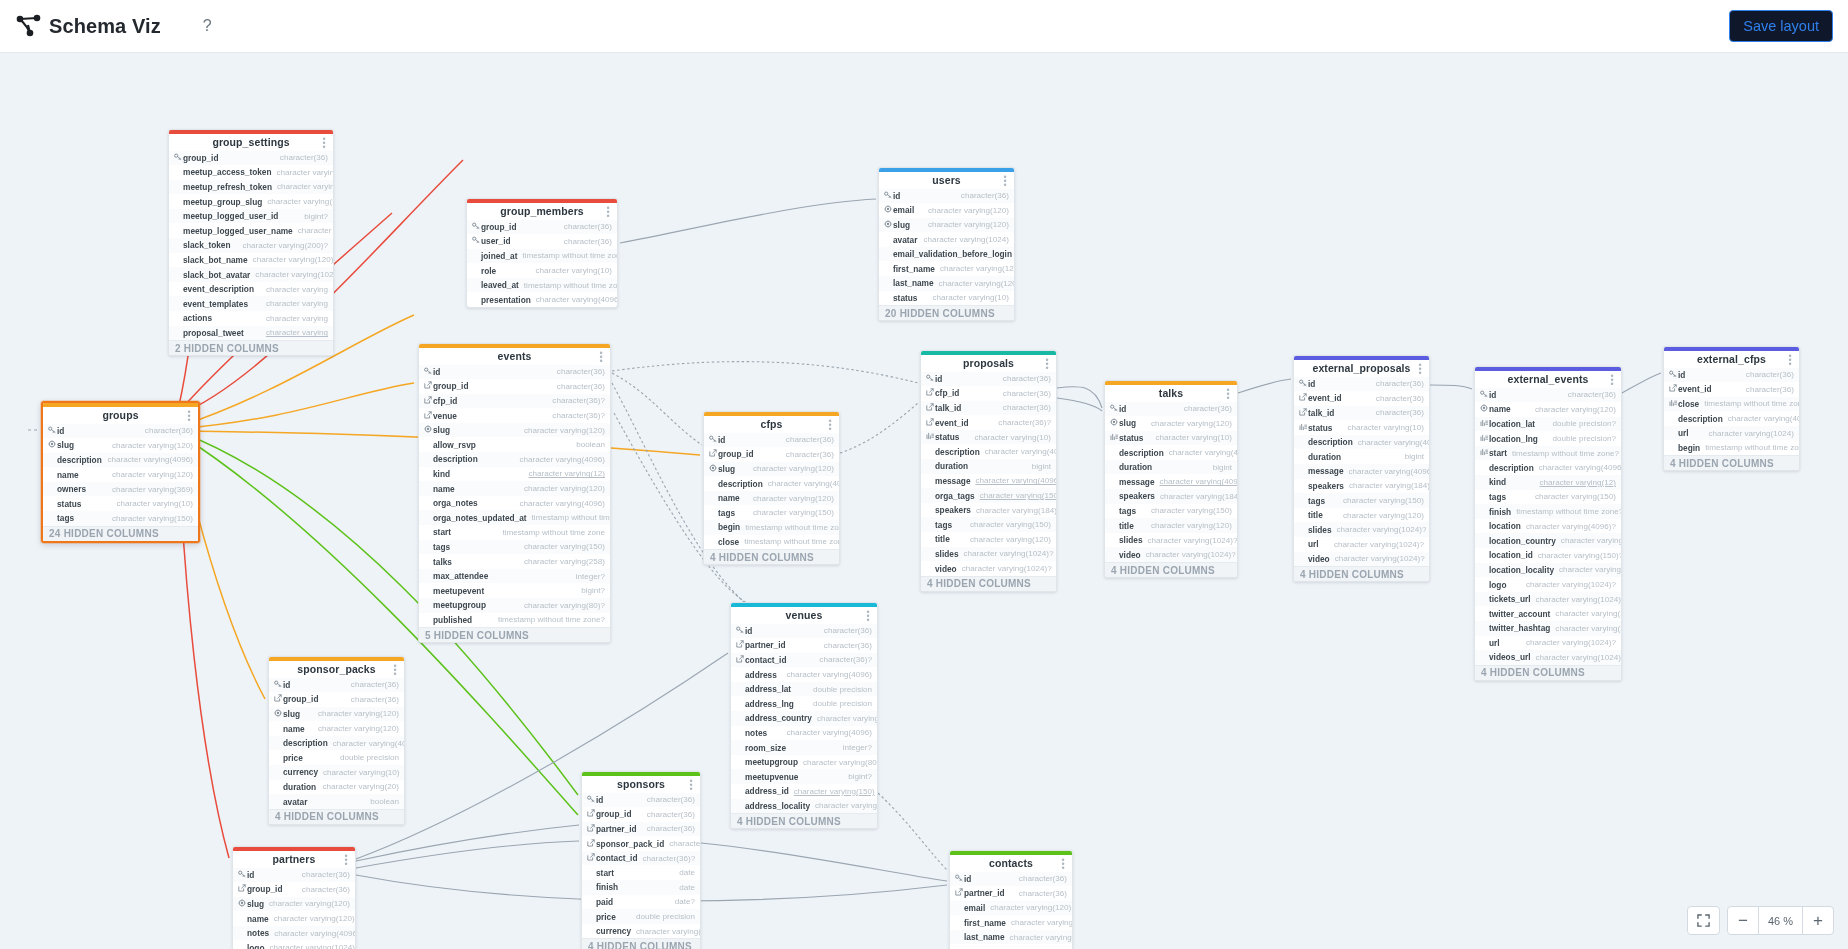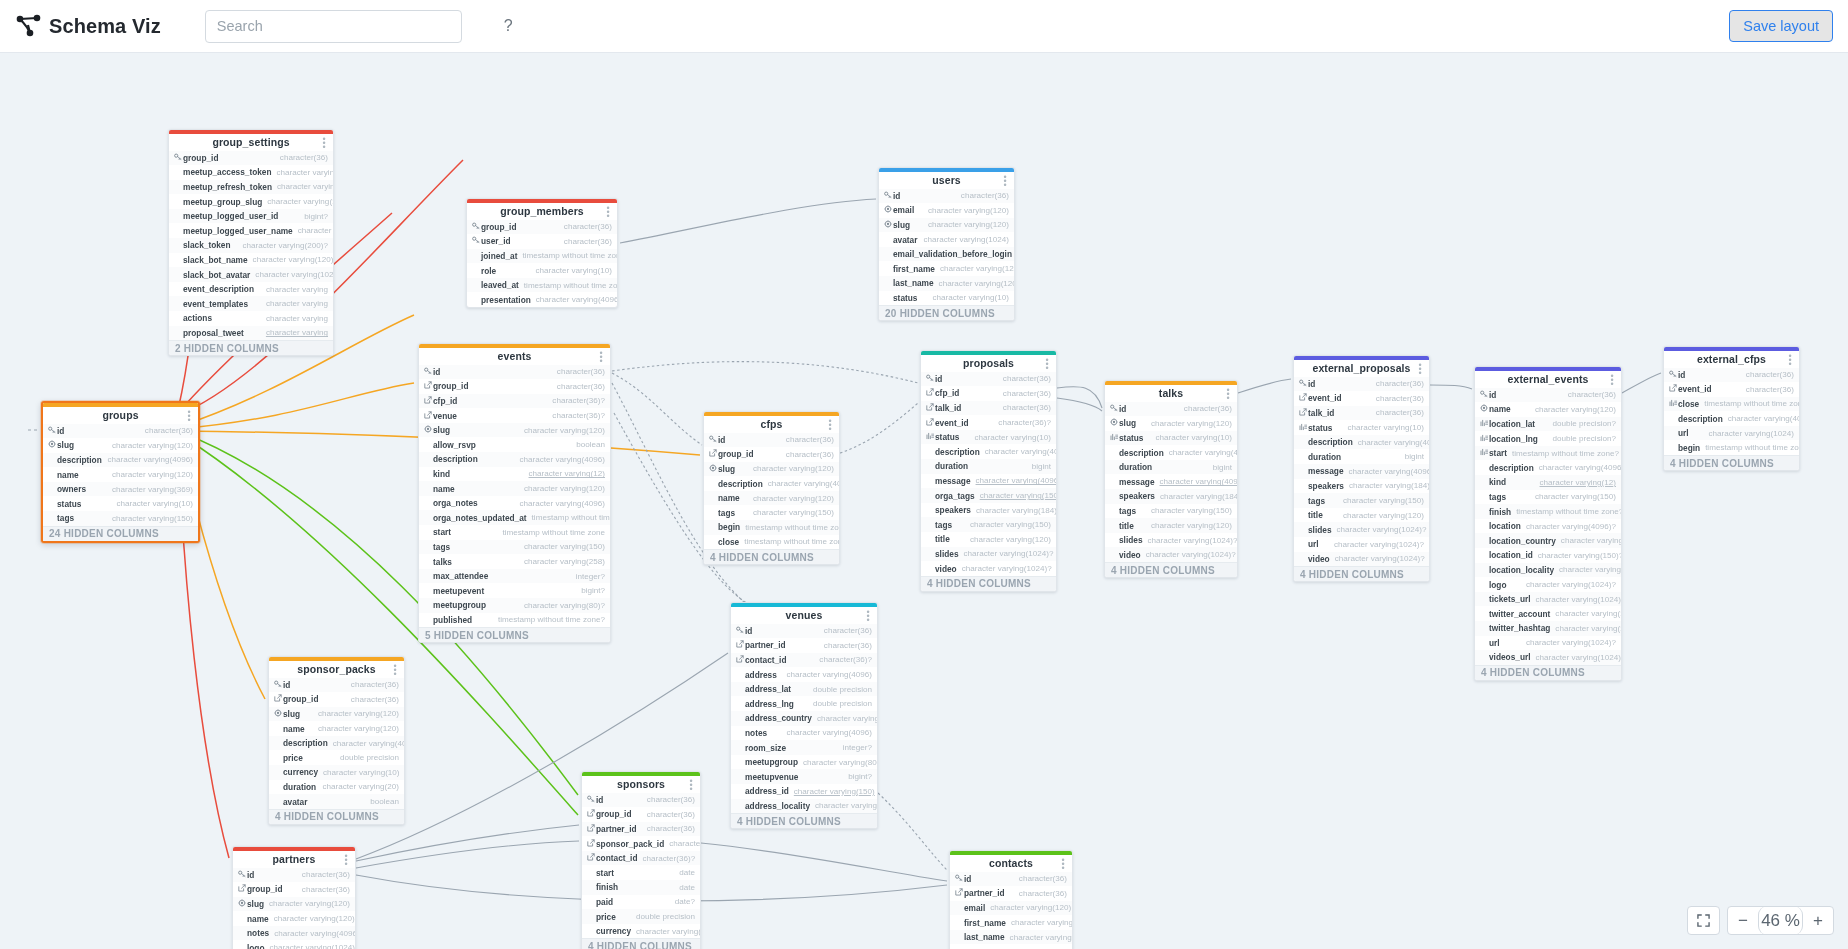--- a/index.html
+++ b/index.html
@@ -41,21 +41,21 @@
     user-select: none;
   }
   #doc-title {
     position: absolute; left: 0; right: 0; text-align: center;
     font-size: 16px; font-weight: 400; color: #2d333a; pointer-events: none;
   }
   #save-layout {
     position: absolute; right: 15px;
     height: 32px; padding: 0 13px;
     border: 1px solid #2f80ed; border-radius: 4px;
-    background: #e5e5e5; color: #2f80ed;
+    background: #0f172a; color: #2f80ed;
     font-size: 14.5px; font-family: "Liberation Sans", sans-serif;
     cursor: pointer; line-height: 30px;
   }
 
   
   #canvas {
     position: absolute; top: 53px; left: 0;
     width: 1848px; height: 896px;
     background: #eef3f7;
     overflow: hidden;
@@ -122,37 +122,36 @@
   #fit-btn {
     width: 31px; height: 29px; display: flex; align-items: center;
     justify-content: center; cursor: pointer;
   }
   .zseg {
     height: 29px; display: flex; align-items: center; justify-content: center;
     font-size: 13px; color: #5b6670; cursor: pointer; user-select: none;
   }
   #zoom-out, #zoom-in { width: 30px; font-size: 17px; }
   #zoom-level { width: 45px; border-left: 1px solid #d3dae1; border-right: 1px solid #d3dae1;
-                font-size: 17px; cursor: default; border-radius: 9px; }
+                font-size: 11px; cursor: default; }
 </style>
 </head>
 <body>
 
 <div id="header">
   <div id="brand">
     <svg id="brand-icon" viewBox="0 0 26 24">
       <circle cx="4" cy="5" r="3.3" fill="#1b1f24"></circle>
       <circle cx="21" cy="4" r="3.3" fill="#1b1f24"></circle>
       <circle cx="14" cy="19" r="3.3" fill="#1b1f24"></circle>
       <path d="M4 5 L21 4 M12 11 L14 19" stroke="#1b1f24" stroke-width="2.1" fill="none"></path>
       <path d="M4 5 C 8 10, 10 10, 14 19" stroke="#1b1f24" stroke-width="2.1" fill="none"></path>
     </svg>
     <span id="brand-title">Schema Viz</span>
   </div>
-  <input id="search-input" type="text" placeholder="Search" style="">
   <span id="help-icon">?</span>
   <button id="save-layout">Save layout</button>
 </div>
 
 <div id="canvas">
   <svg id="edges">
 
     <path d="M178 357 C 200 260, 200 160, 197 85" stroke="#e84c3d" stroke-width="1.5" fill="none"></path>
     <path d="M178 360 C 230 300, 330 215, 392 160" stroke="#e84c3d" stroke-width="1.5" fill="none"></path>
 

